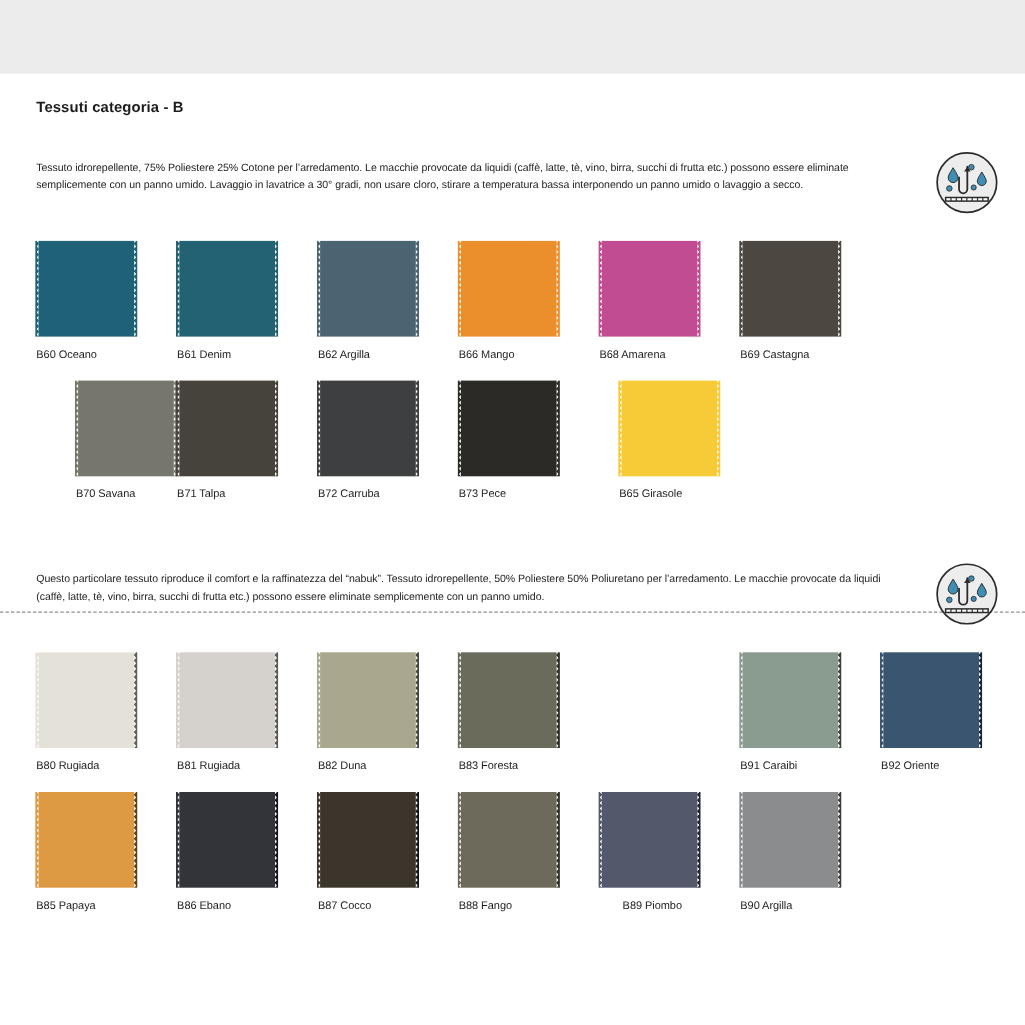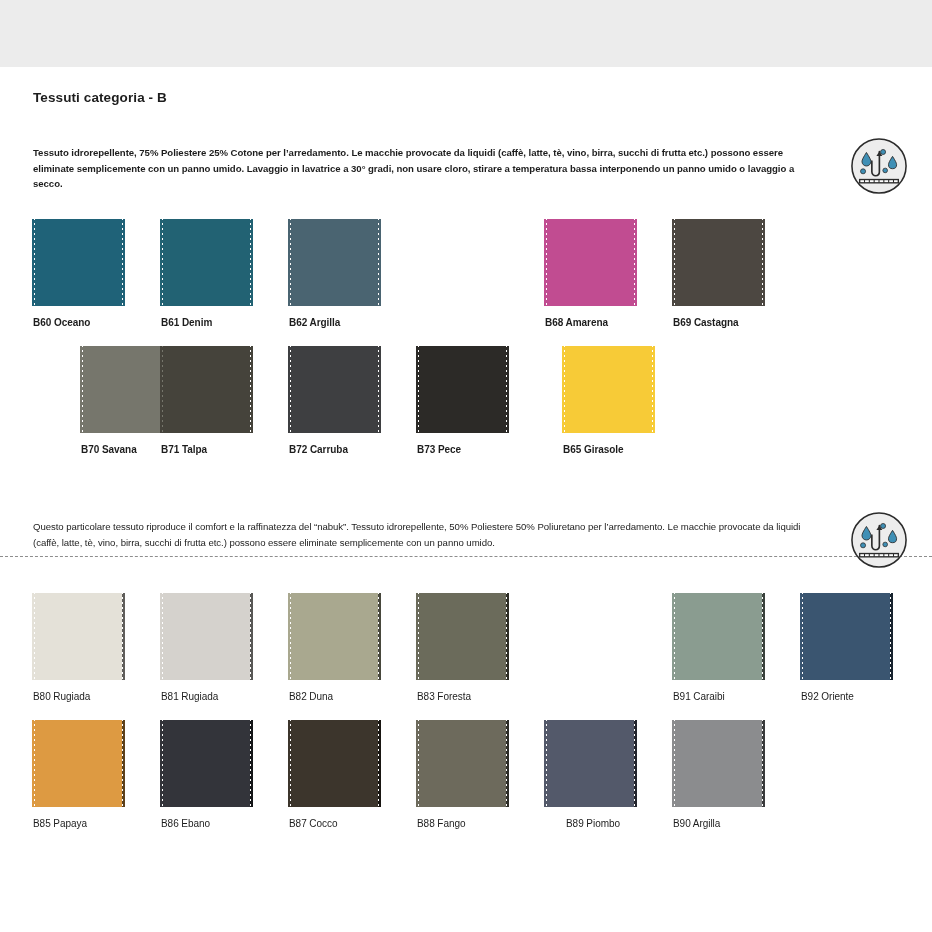--- a/index.html
+++ b/index.html
@@ -30,21 +30,21 @@
     color: #1d1d1d;
     letter-spacing: 0.1px;
   }
 
   
   .section {
     position: absolute;
     left: 0;
     width: 932px;
   }
-  #section-0 { top: 78px; font-weight: bold; }
+  #section-0 { top: 78px; }
   #section-1 { top: 452px; }
 
   .intro-row {
     position: relative;
     height: 72px;
   }
   .intro-text {
     position: absolute;
     left: 33px;
     top: 0;
@@ -195,20 +195,30 @@
           <div class="swatch-cell" style="left: 256px;">
             <div class="swatch-chip" style="--c: #4a6471;">
               <div class="zig-t"></div>
               <div class="zig-b"></div>
               <div class="zig-l"></div>
               <div class="zig-r"></div>
               <div class="body"></div>
             </div>
             <div class="swatch-label">B62 Argilla</div>
           </div>
+          <div class="swatch-cell" style="left: 384px;">
+            <div class="swatch-chip" style="--c: #ea8f2c;">
+              <div class="zig-t"></div>
+              <div class="zig-b"></div>
+              <div class="zig-l"></div>
+              <div class="zig-r"></div>
+              <div class="body"></div>
+            </div>
+            <div class="swatch-label">B66 Mango</div>
+          </div>
           <div class="swatch-cell" style="left: 512px;">
             <div class="swatch-chip" style="--c: #c14c91;">
               <div class="zig-t"></div>
               <div class="zig-b"></div>
               <div class="zig-l"></div>
               <div class="zig-r"></div>
               <div class="body"></div>
             </div>
             <div class="swatch-label">B68 Amarena</div>
           </div>
@@ -217,21 +227,21 @@
               <div class="zig-t"></div>
               <div class="zig-b"></div>
               <div class="zig-l"></div>
               <div class="zig-r"></div>
               <div class="body"></div>
             </div>
             <div class="swatch-label">B69 Castagna</div>
           </div>
         </div>
         <div class="swatch-row" style="top: 199px;">
-          <div class="swatch-cell" style="left: 12px; padding-left: 36px;">
+          <div class="swatch-cell" style="left: 0px; padding-left: 36px;">
             <div class="swatch-chip" style="--c: #76766c;">
               <div class="zig-t"></div>
               <div class="zig-b"></div>
               <div class="zig-l"></div>
               <div class="zig-r"></div>
               <div class="body"></div>
             </div>
             <div class="swatch-label">B70 Savana</div>
           </div>
           <div class="swatch-cell" style="left: 128px;">

